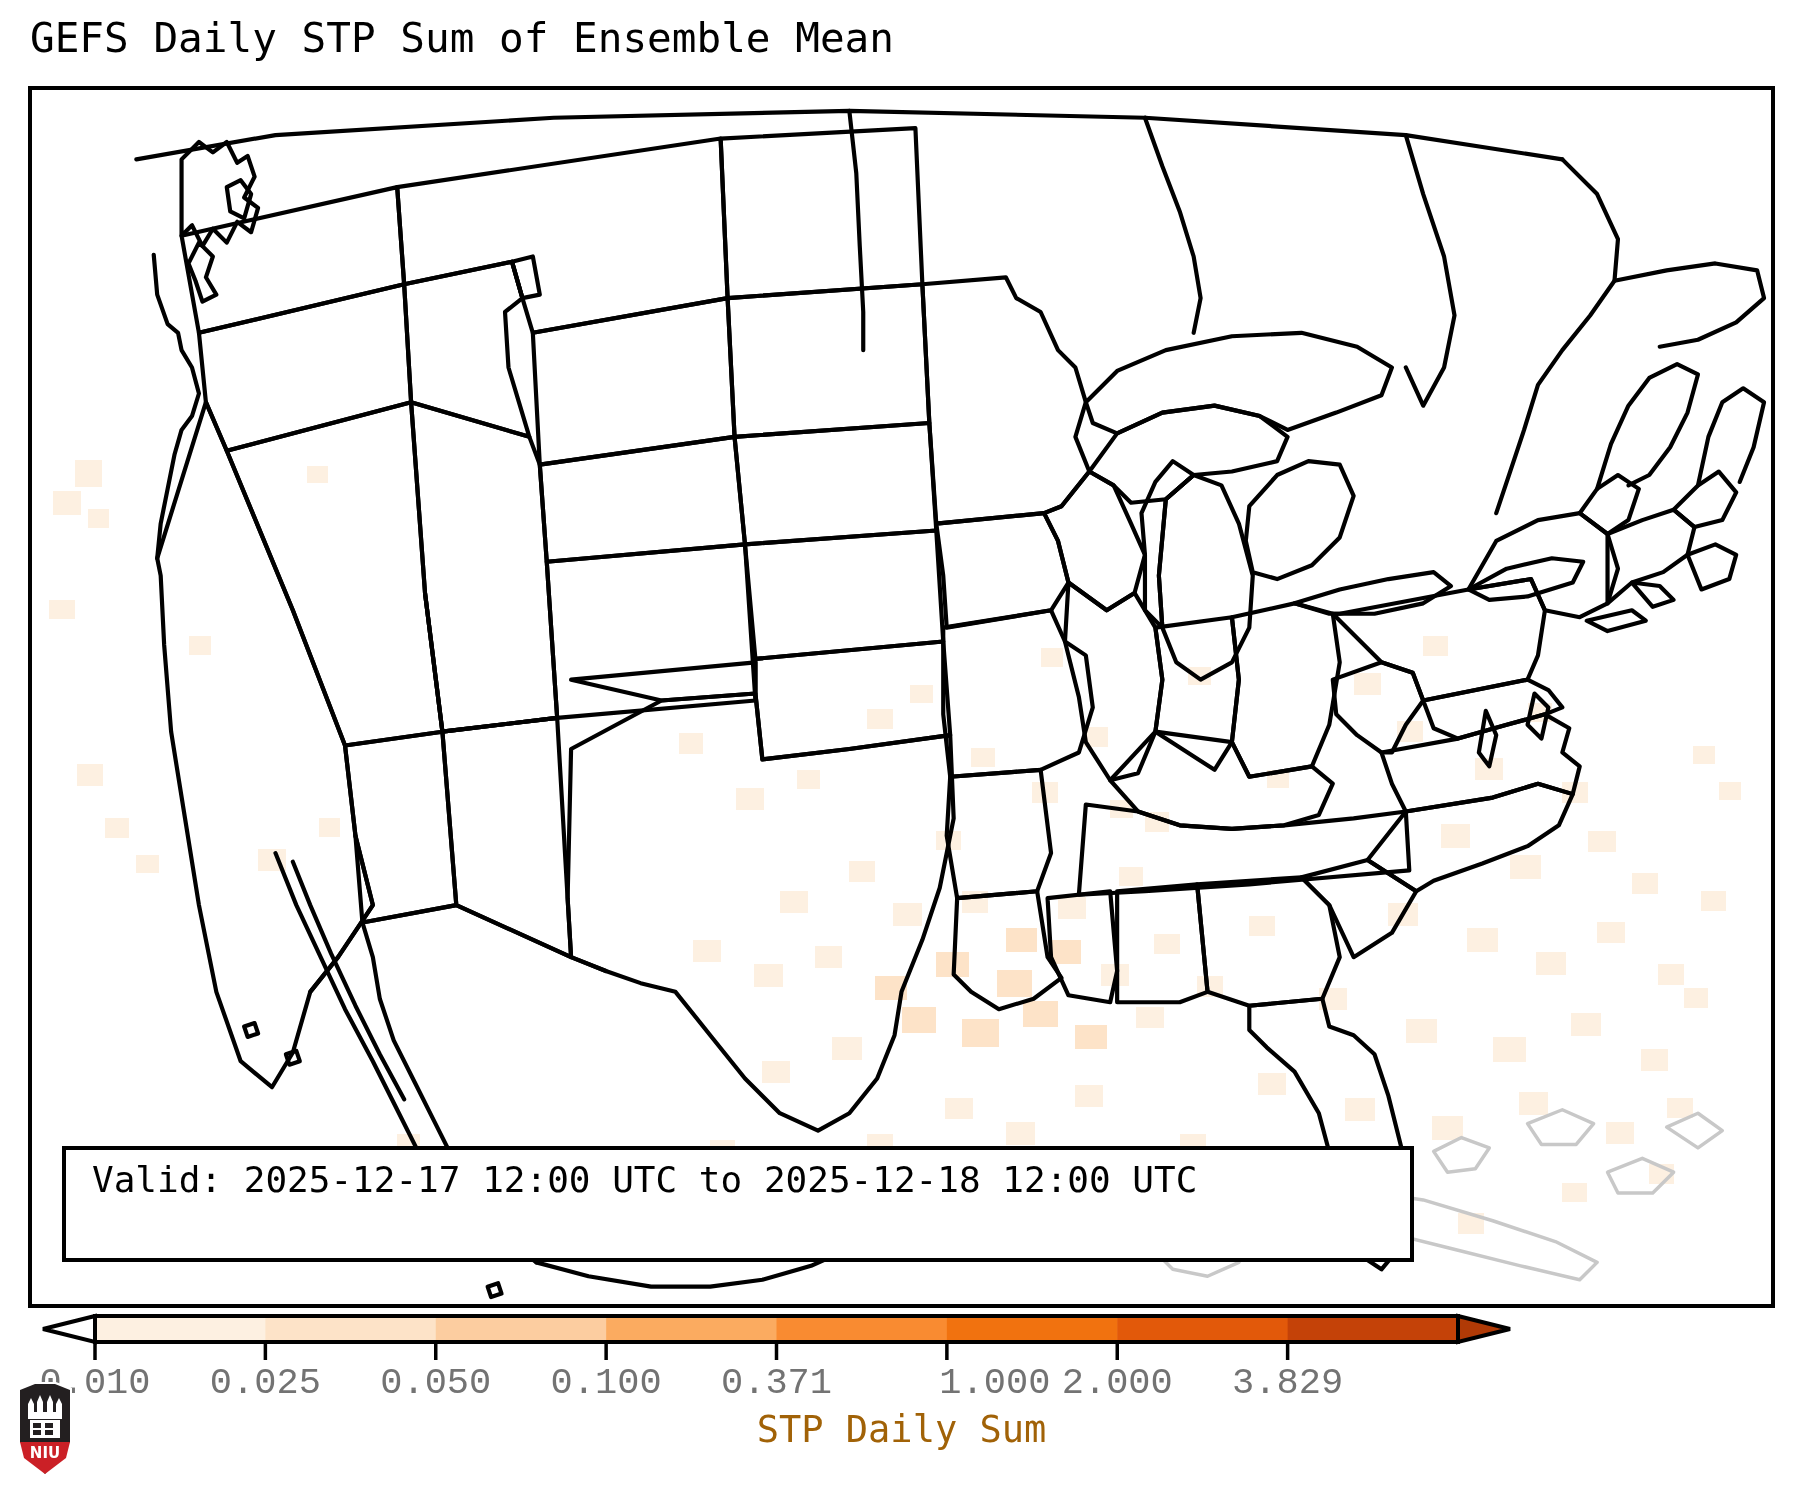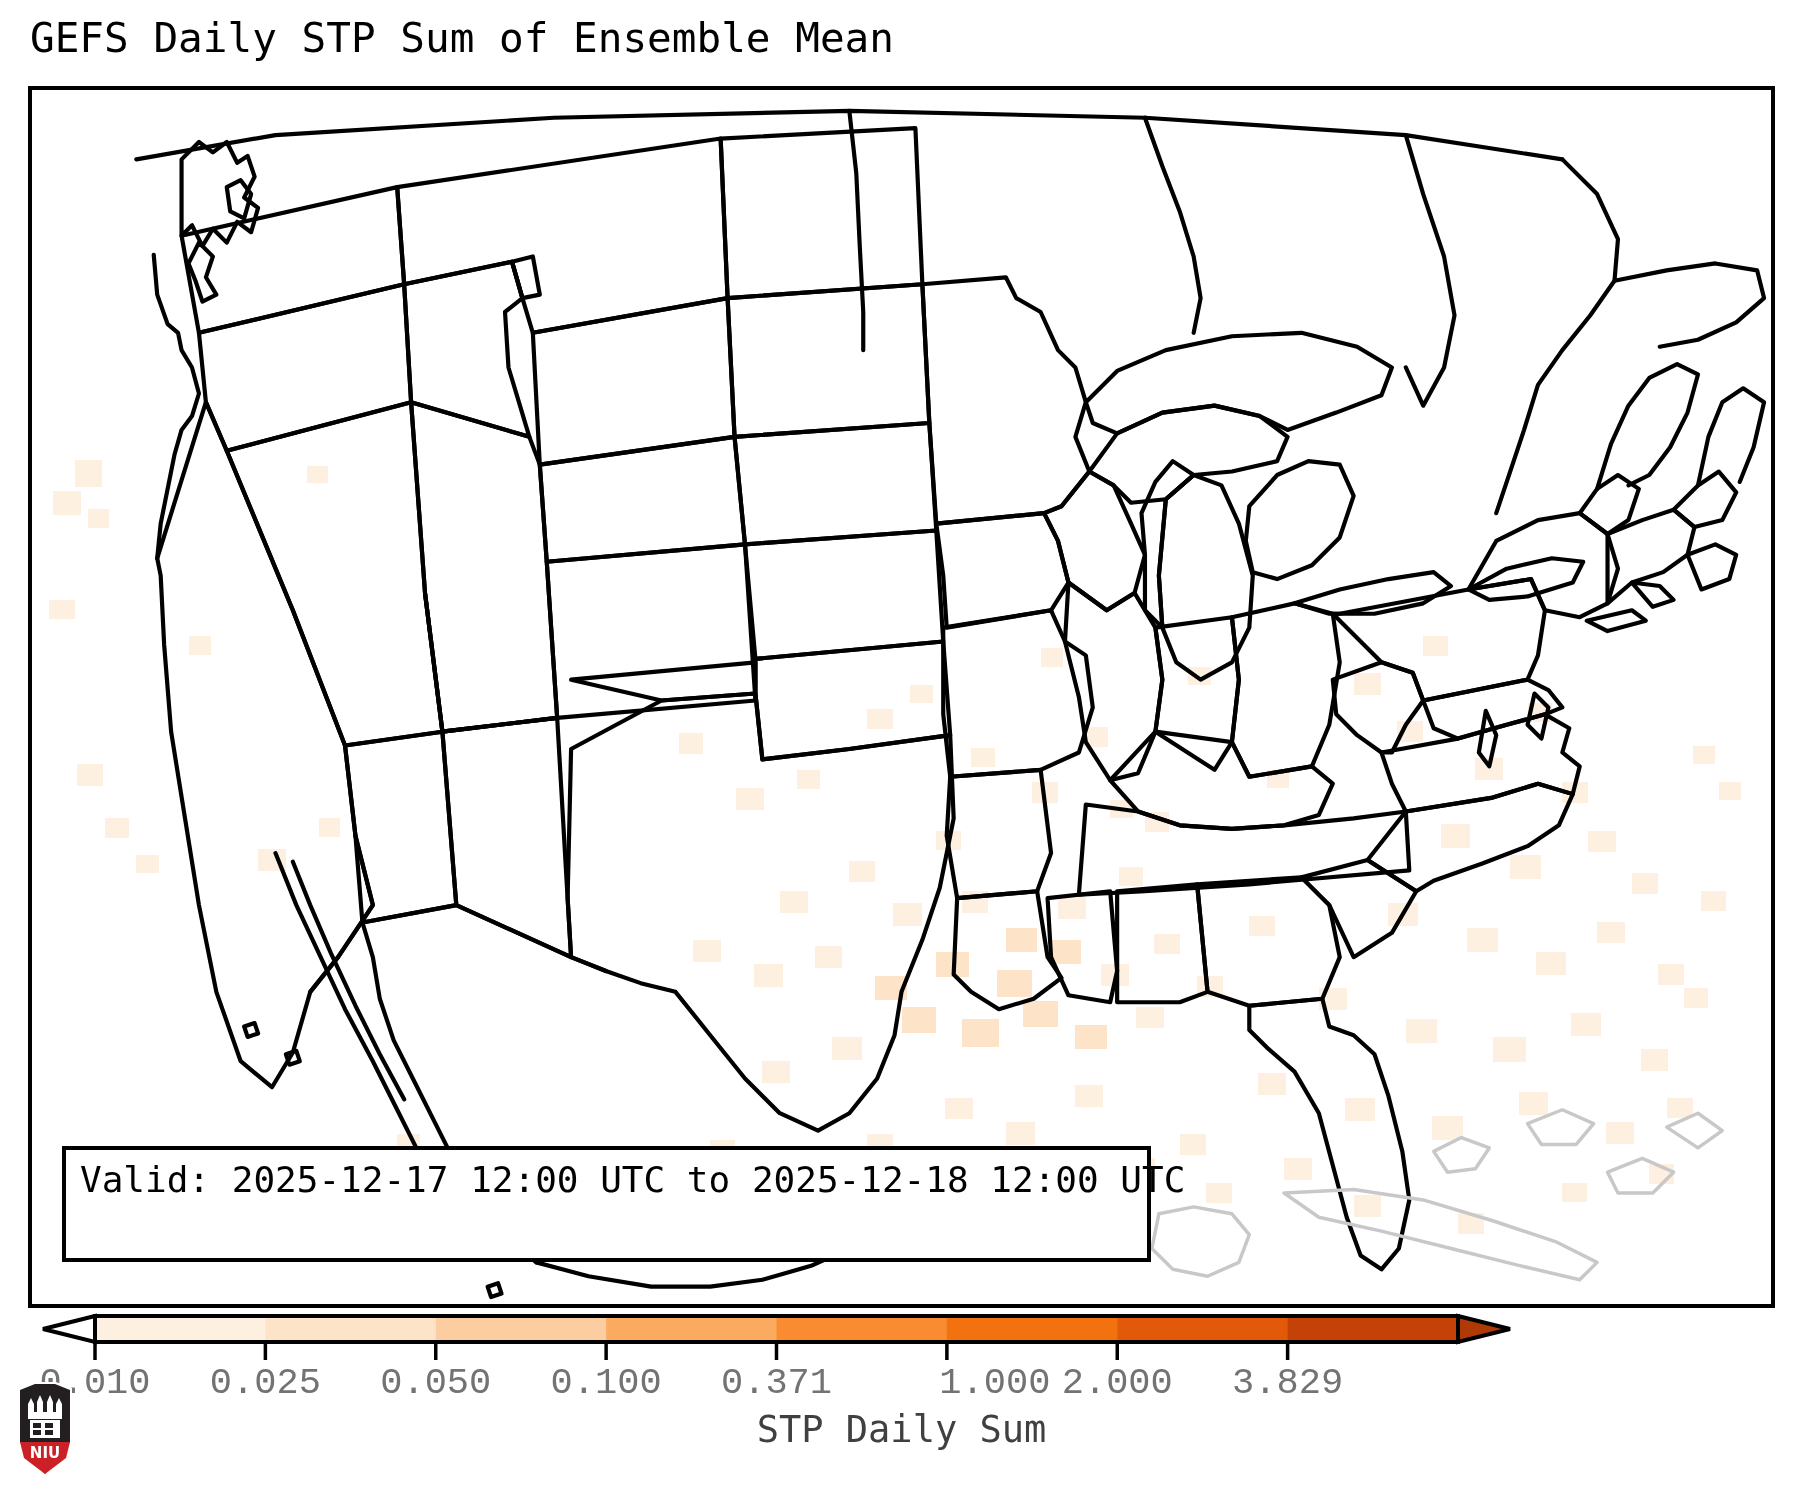--- a/index.html
+++ b/index.html
@@ -16,39 +16,39 @@
     width:1747px; height:1222px;
     border:4px solid #000; box-sizing:border-box;
     background:#ffffff; overflow:hidden;
   }
   #map-svg{position:absolute;left:0;top:0;width:100%;height:100%;display:block;}
   #data-layer{position:absolute;left:0;top:0;width:100%;height:100%;}
   .cell{position:absolute;}
 
   #infobox{
     position:absolute; left:62px; top:1146px;
-    width:1089px; height:116px;
+    width:1352px; height:116px;
     border:4px solid #000; background:#ffffff; box-sizing:border-box;
-    padding:6px 14px 0 14px;
+    padding:6px 14px 0 26px;
   }
   #infobox div{
     font-family:"DejaVu Sans Mono",monospace;
     font-size:36px; line-height:48px; color:#000; white-space:pre;
   }
 
   #cbar-wrap{position:absolute; left:0; top:1306px; width:1803px; height:60px;}
   #cbar-svg{position:absolute;left:0;top:0;}
   #cbar-ticks{position:absolute; left:0; top:1350px; width:1803px; height:50px;}
   .tick-label{
     position:absolute; top:12px; transform:translateX(-50%);
     font-family:Liberation Mono, monospace; font-size:37px; color:#737373; white-space:nowrap;
   }
   #cbar-title{
     position:absolute; left:0; top:1408px; width:1803px; text-align:center;
-    font-family:"DejaVu Sans Mono",monospace; font-size:37px; color:#404040;
+    font-family:"DejaVu Sans Mono",monospace; font-size:37px; color:#a16207;
   }
 
   #niu-logo{position:absolute; left:14px; top:1382px; width:62px; height:100px;}
 </style>
 </head>
 <body>
 
 <div id="title">GEFS Daily STP Sum of Ensemble Mean</div>
 
 <div id="map-frame">

